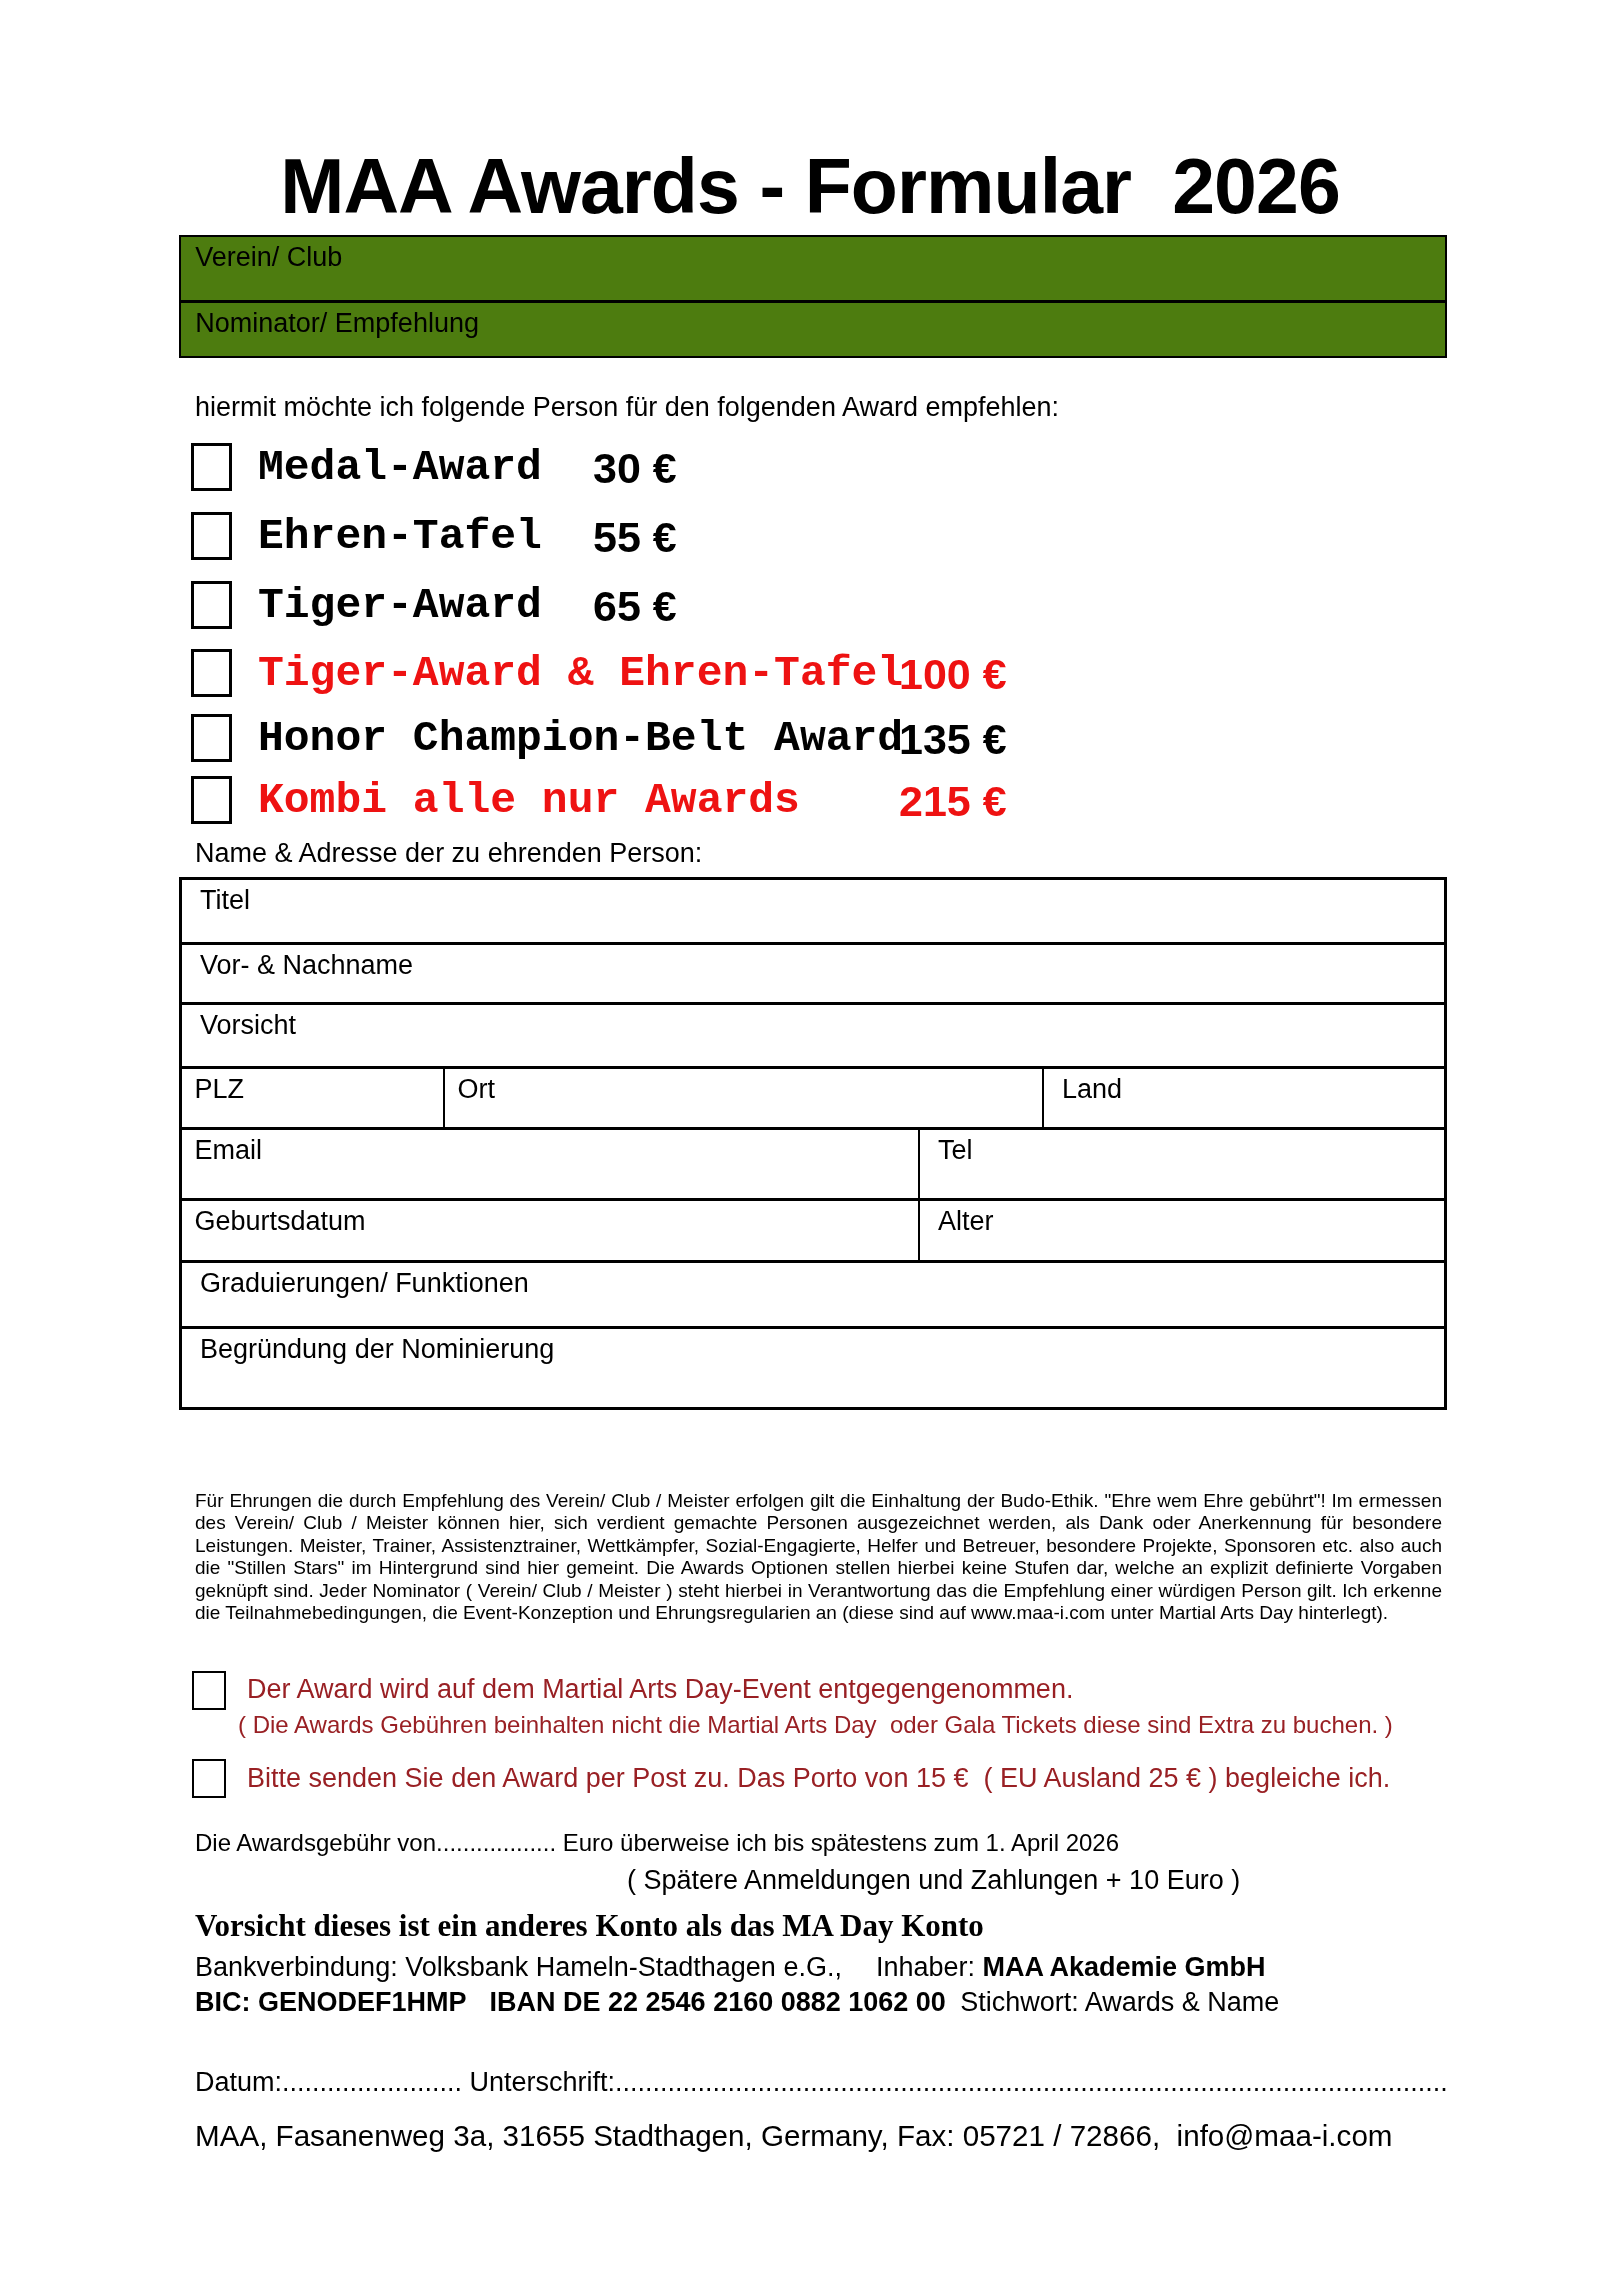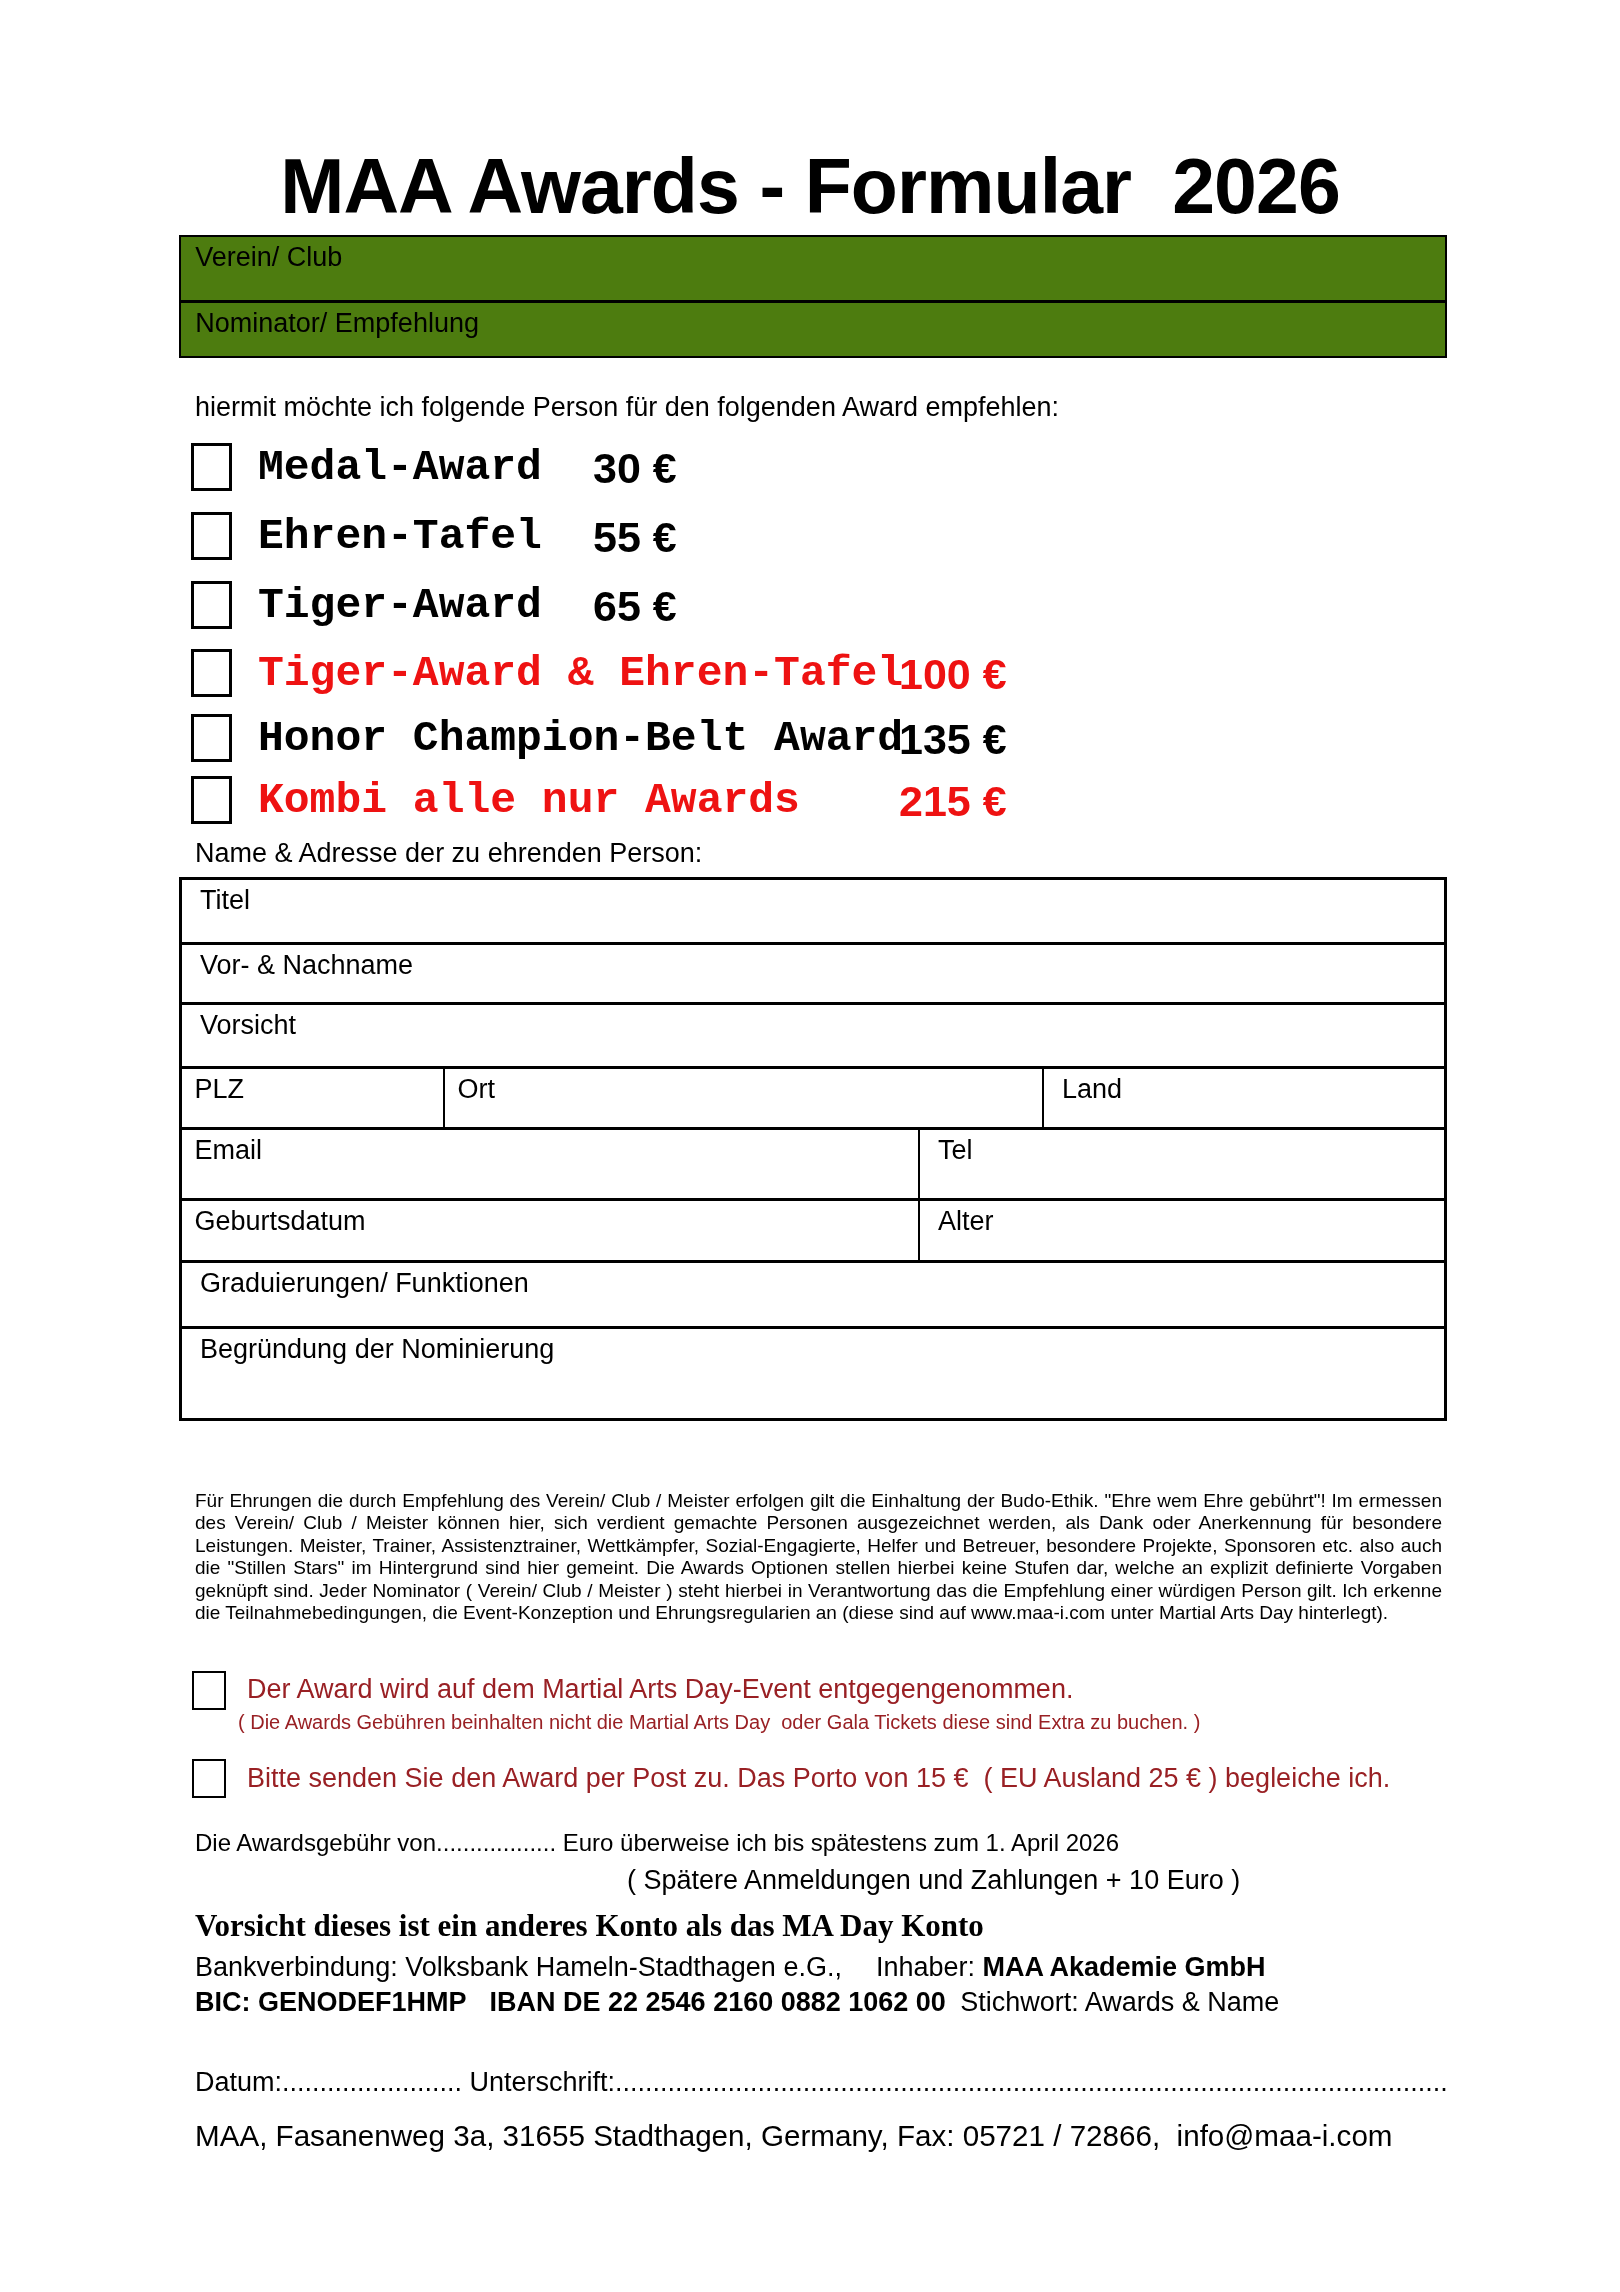--- a/index.html
+++ b/index.html
@@ -73,21 +73,21 @@
     text-align: justify;
   }
 
   .opt-cb {
     position: absolute;
     width: 34px; height: 39px;
     border: 2.7px solid #000;
     background: #fff;
   }
   .optline { position: absolute; font-size: 27px; white-space: nowrap; }
-  .optnote { position: absolute; font-size: 20px; white-space: nowrap; }
+  .optnote { position: absolute; font-size: 24px; white-space: nowrap; }
 
   .feeline  { position: absolute; left: 195px; top: 1829px; font-size: 24px; white-space: nowrap; }
   .latenote { position: absolute; left: 627px; top: 1865px; font-size: 27px; white-space: nowrap; }
   .warning  {
     position: absolute; left: 195px; top: 1908px;
     font-family: "Liberation Serif", "DejaVu Serif", serif;
     font-weight: bold; font-size: 31px; white-space: nowrap;
   }
   .bank { position: absolute; left: 195px; font-size: 27px; white-space: nowrap; }
   .b1 { top: 1952px; }
@@ -196,21 +196,21 @@
       </div>
       <div class="tcell grow">
         <span>Alter</span>
       </div>
     </div>
     <div class="trow" style="height:66px">
       <div class="tcell grow">
         <span>Graduierungen/ Funktionen</span>
       </div>
     </div>
-    <div class="trow" style="height:92px">
+    <div class="trow" style="height:81px">
       <div class="tcell grow">
         <span>Begründung der Nominierung</span>
       </div>
     </div>
   </div>
 
   <div class="terms">Für Ehrungen die durch Empfehlung des Verein/ Club / Meister erfolgen gilt die Einhaltung der Budo-Ethik. "Ehre wem Ehre gebührt"! Im ermessen des Verein/ Club / Meister können hier, sich verdient gemachte Personen ausgezeichnet werden, als Dank oder Anerkennung für besondere Leistungen. Meister, Trainer, Assistenztrainer, Wettkämpfer, Sozial-Engagierte, Helfer und Betreuer, besondere Projekte, Sponsoren etc. also auch die "Stillen Stars" im Hintergrund sind hier gemeint. Die Awards Optionen stellen hierbei keine Stufen dar, welche an explizit definierte Vorgaben geknüpft sind. Jeder Nominator ( Verein/ Club / Meister ) steht hierbei in Verantwortung das die Empfehlung einer würdigen Person gilt. Ich erkenne die Teilnahmebedingungen, die Event-Konzeption und Ehrungsregularien an (diese sind auf www.maa-i.com unter Martial Arts Day hinterlegt).</div>
 
   <span class="opt-cb" style="left:192px; top:1671px"></span>
   <div class="optline" style="left: 247px; top: 1674px; color: rgb(153, 32, 36);">Der Award wird auf dem Martial Arts Day-Event entgegengenommen.</div>

